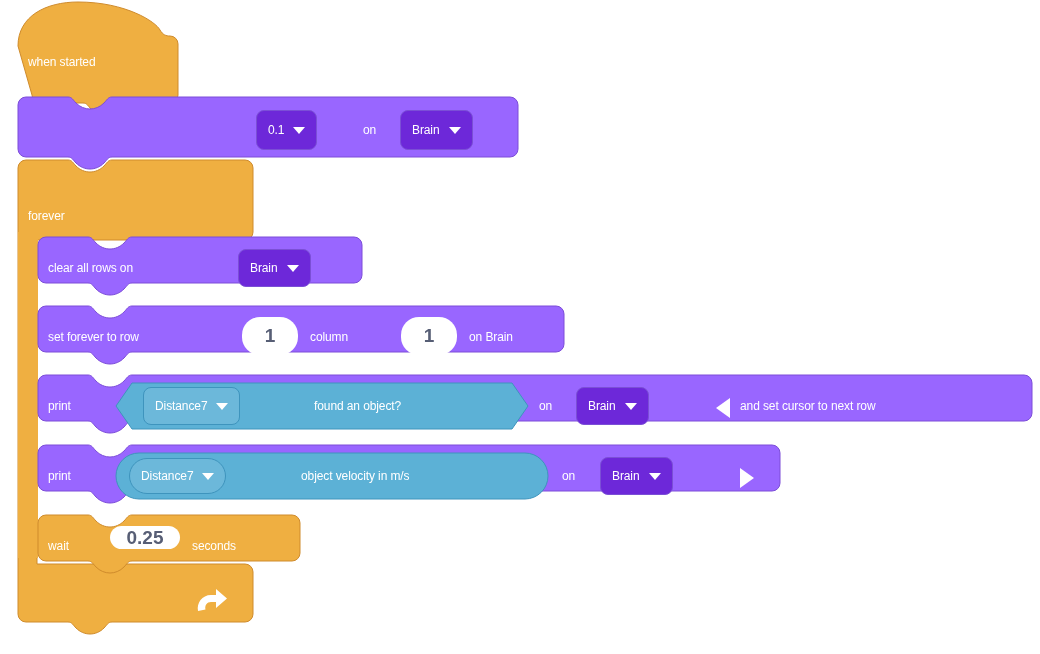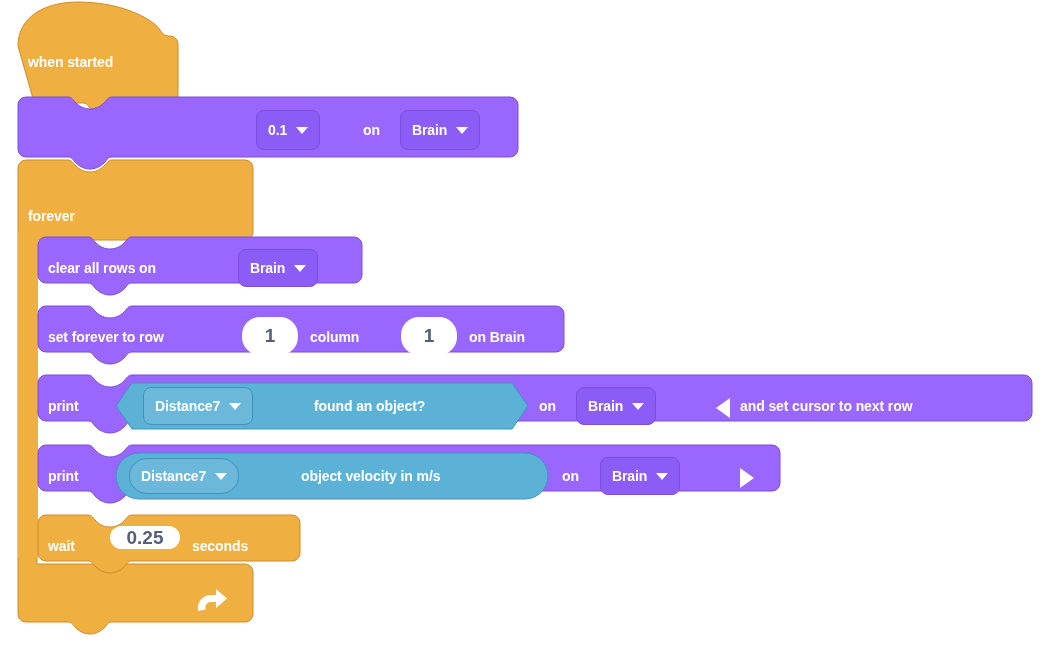--- a/index.html
+++ b/index.html
@@ -18,22 +18,22 @@
   }
 
   #workspace {
     position: absolute;
     inset: 0;
   }
 
   
   .blk-label {
     color: #ffffff;
-    font-size: 14px;
-    font-weight: bold;
+    font-size: 12px;
+    font-weight: normal;
     letter-spacing: -0.1px;
     white-space: nowrap;
     line-height: 1;
   }
 
   
   #shapes {
     position: absolute;
     left: 0; top: 0;
     width: 1040px;
@@ -48,21 +48,21 @@
     align-items: center;
     box-sizing: border-box;
     white-space: nowrap;
   }
   .field-dd {
     border-radius: 8px;
     padding: 0 11px;
     gap: 9px;
   }
   .dd-purple {
-    background: #8b5cf6;
+    background: #6d28d9;
     border: 1px solid #7b4fd6;
   }
   .dd-teal {
     background: #6cb8da;
     border: 1px solid #3e94bd;
   }
   .dd-teal-oval {
     background: #6cb8da;
     border: 1px solid #3e94bd;
     border-radius: 18px;

